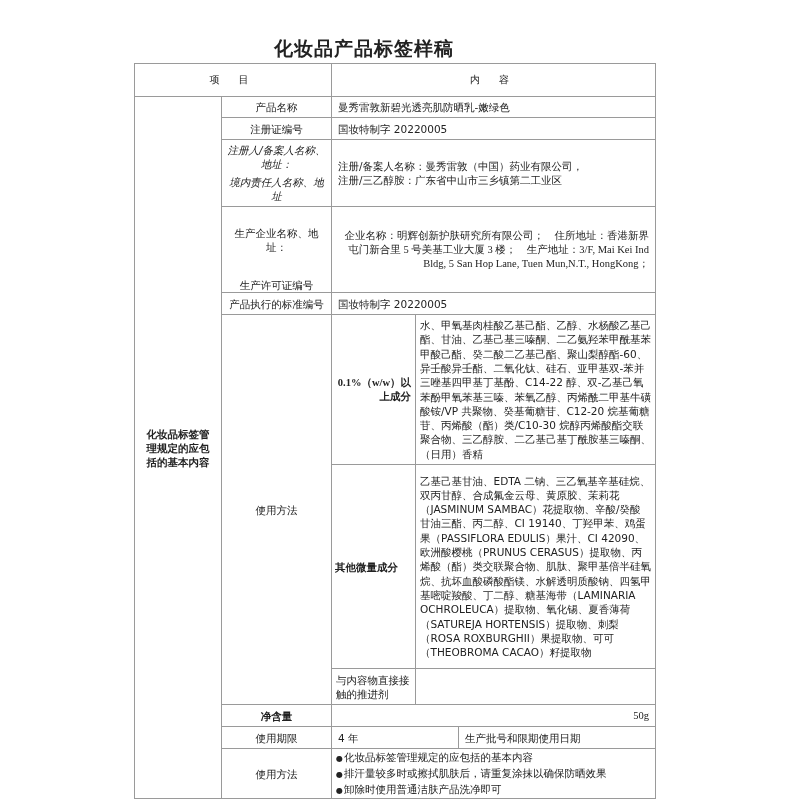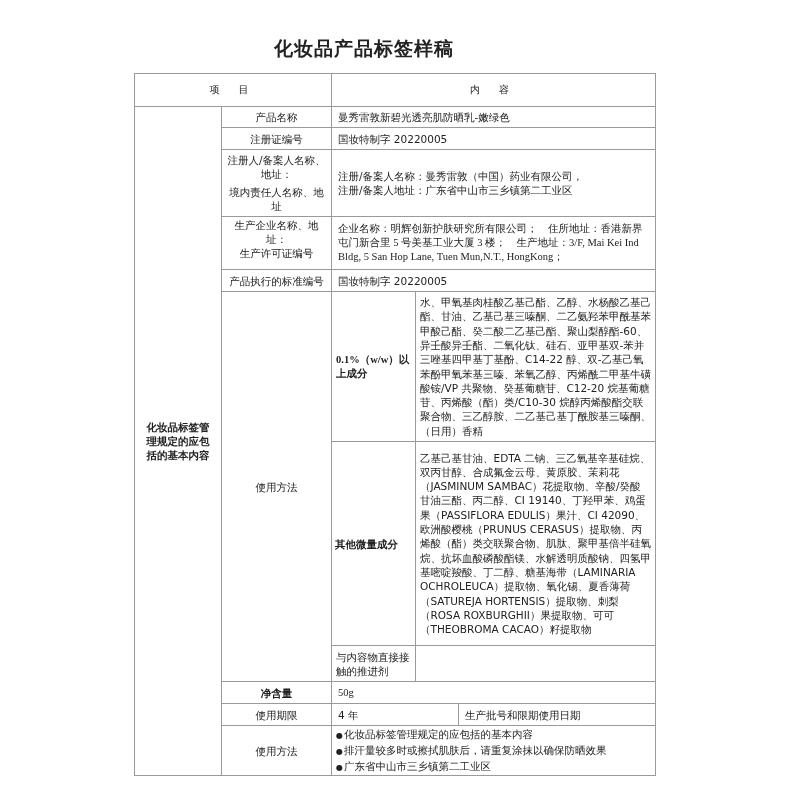--- a/index.html
+++ b/index.html
@@ -1,24 +1,24 @@
 <!DOCTYPE html>
 <html><head>
 <meta charset="utf-8">
 <style>
   html, body { margin:0; padding:0; background:#ffffff; }
   body { width:800px; height:800px; position:relative; overflow:hidden;
          font-family:"DejaVu Sans", "Liberation Sans", sans-serif; color:#222; }
   .title { position:absolute; left:0; top:36px; width:728px; text-align:center;
            font-size:19px; font-weight:bold; color:#222; letter-spacing:1px; }
-  table.label { position:absolute; left:134px; top:73px; width:521px;
+  table.label { position:absolute; left:134px; top:63px; width:521px;
                 border-collapse:collapse; table-layout:fixed; font-size:10.5px; line-height:14px; }
   table.label td { border:1.5px solid #9a9a9a; padding:0 6px; vertical-align:middle; }
   .c { text-align:center; }
-  .serif { font-family:"Liberation Serif", "DejaVu Serif", serif; }
+  .serif { font-family:"Liberation Serif", "DejaVu Serif", serif;text-align:right; }
   .hdr td { height:32px; font-size:10px; letter-spacing:8px; }
   .lbl { text-align:center; }
   .sub { font-weight:bold; font-size:10.5px; }
   .ing { line-height:14.3px; padding:2px 4px !important; }
   ul.use { margin:0; padding:0; list-style:none; }
   ul.use li::before { content:"\25CF"; font-size:8px; margin-right:1px; }
 </style>
 </head>
 <body>
 
@@ -43,34 +43,34 @@
     <td class="lbl">产品名称</td>
     <td colspan="3">曼秀雷敦新碧光透亮肌防晒乳-嫩绿色</td>
   </tr>
 
   <tr style="height:22px">
     <td class="lbl">注册证编号</td>
     <td colspan="3"><span>国妆特制字 20220005</span></td>
   </tr>
 
   <tr style="height:67px">
-    <td class="lbl" style="padding:0 4px;">
+    <td class="lbl" style="padding:0 4px;font-style:italic;">
       <div>注册人/备案人名称、地址：</div>
       <div style="margin-top:4px">境内责任人名称、地址</div>
     </td>
     <td colspan="3">
       <div>注册/备案人名称：曼秀雷敦（中国）药业有限公司，</div>
-      <div>注册/备案人地址：广东省中山市三乡镇第二工业区</div>
+      <div>注册/三乙醇胺：广东省中山市三乡镇第二工业区</div>
     </td>
   </tr>
 
   <tr style="height:53px">
     <td class="lbl" style="padding:0 3px;vertical-align:top;">
-      <div style="margin-top:1px">生产企业名称、地址：</div>
-      <div style="margin-top:0">生产许可证编号</div>
+      <div style="margin-top:19px">生产企业名称、地址：</div>
+      <div style="margin-top:24px">生产许可证编号</div>
     </td>
     <td colspan="3" class="serif" style="font-size:10.5px;line-height:14px;">企业名称：明辉创新护肤研究所有限公司；　住所地址：香港新界屯门新合里 5 号美基工业大厦 3 楼；　生产地址：3/F, Mai Kei Ind Bldg, 5 San Hop Lane, Tuen Mun,N.T., HongKong；</td>
   </tr>
 
   <tr style="height:22px">
     <td class="lbl" style="padding:0 2px;">产品执行的标准编号</td>
     <td colspan="3">国妆特制字 20220005</td>
   </tr>
 
   <tr style="height:150px">
@@ -99,18 +99,18 @@
     <td colspan="2">4 年</td>
     <td>生产批号和限期使用日期</td>
   </tr>
 
   <tr style="height:50px">
     <td class="lbl">使用方法</td>
     <td colspan="3" style="padding:0 4px;">
       <ul class="use">
         <li>化妆品标签管理规定的应包括的基本内容</li>
         <li>排汗量较多时或擦拭肌肤后，请重复涂抹以确保防晒效果</li>
-        <li>广东省中山市三乡镇第二工业区</li>
+        <li>卸除时使用普通洁肤产品洗净即可</li>
       </ul>
     </td>
   </tr>
 </tbody>
   </table>
 
 </body></html>

